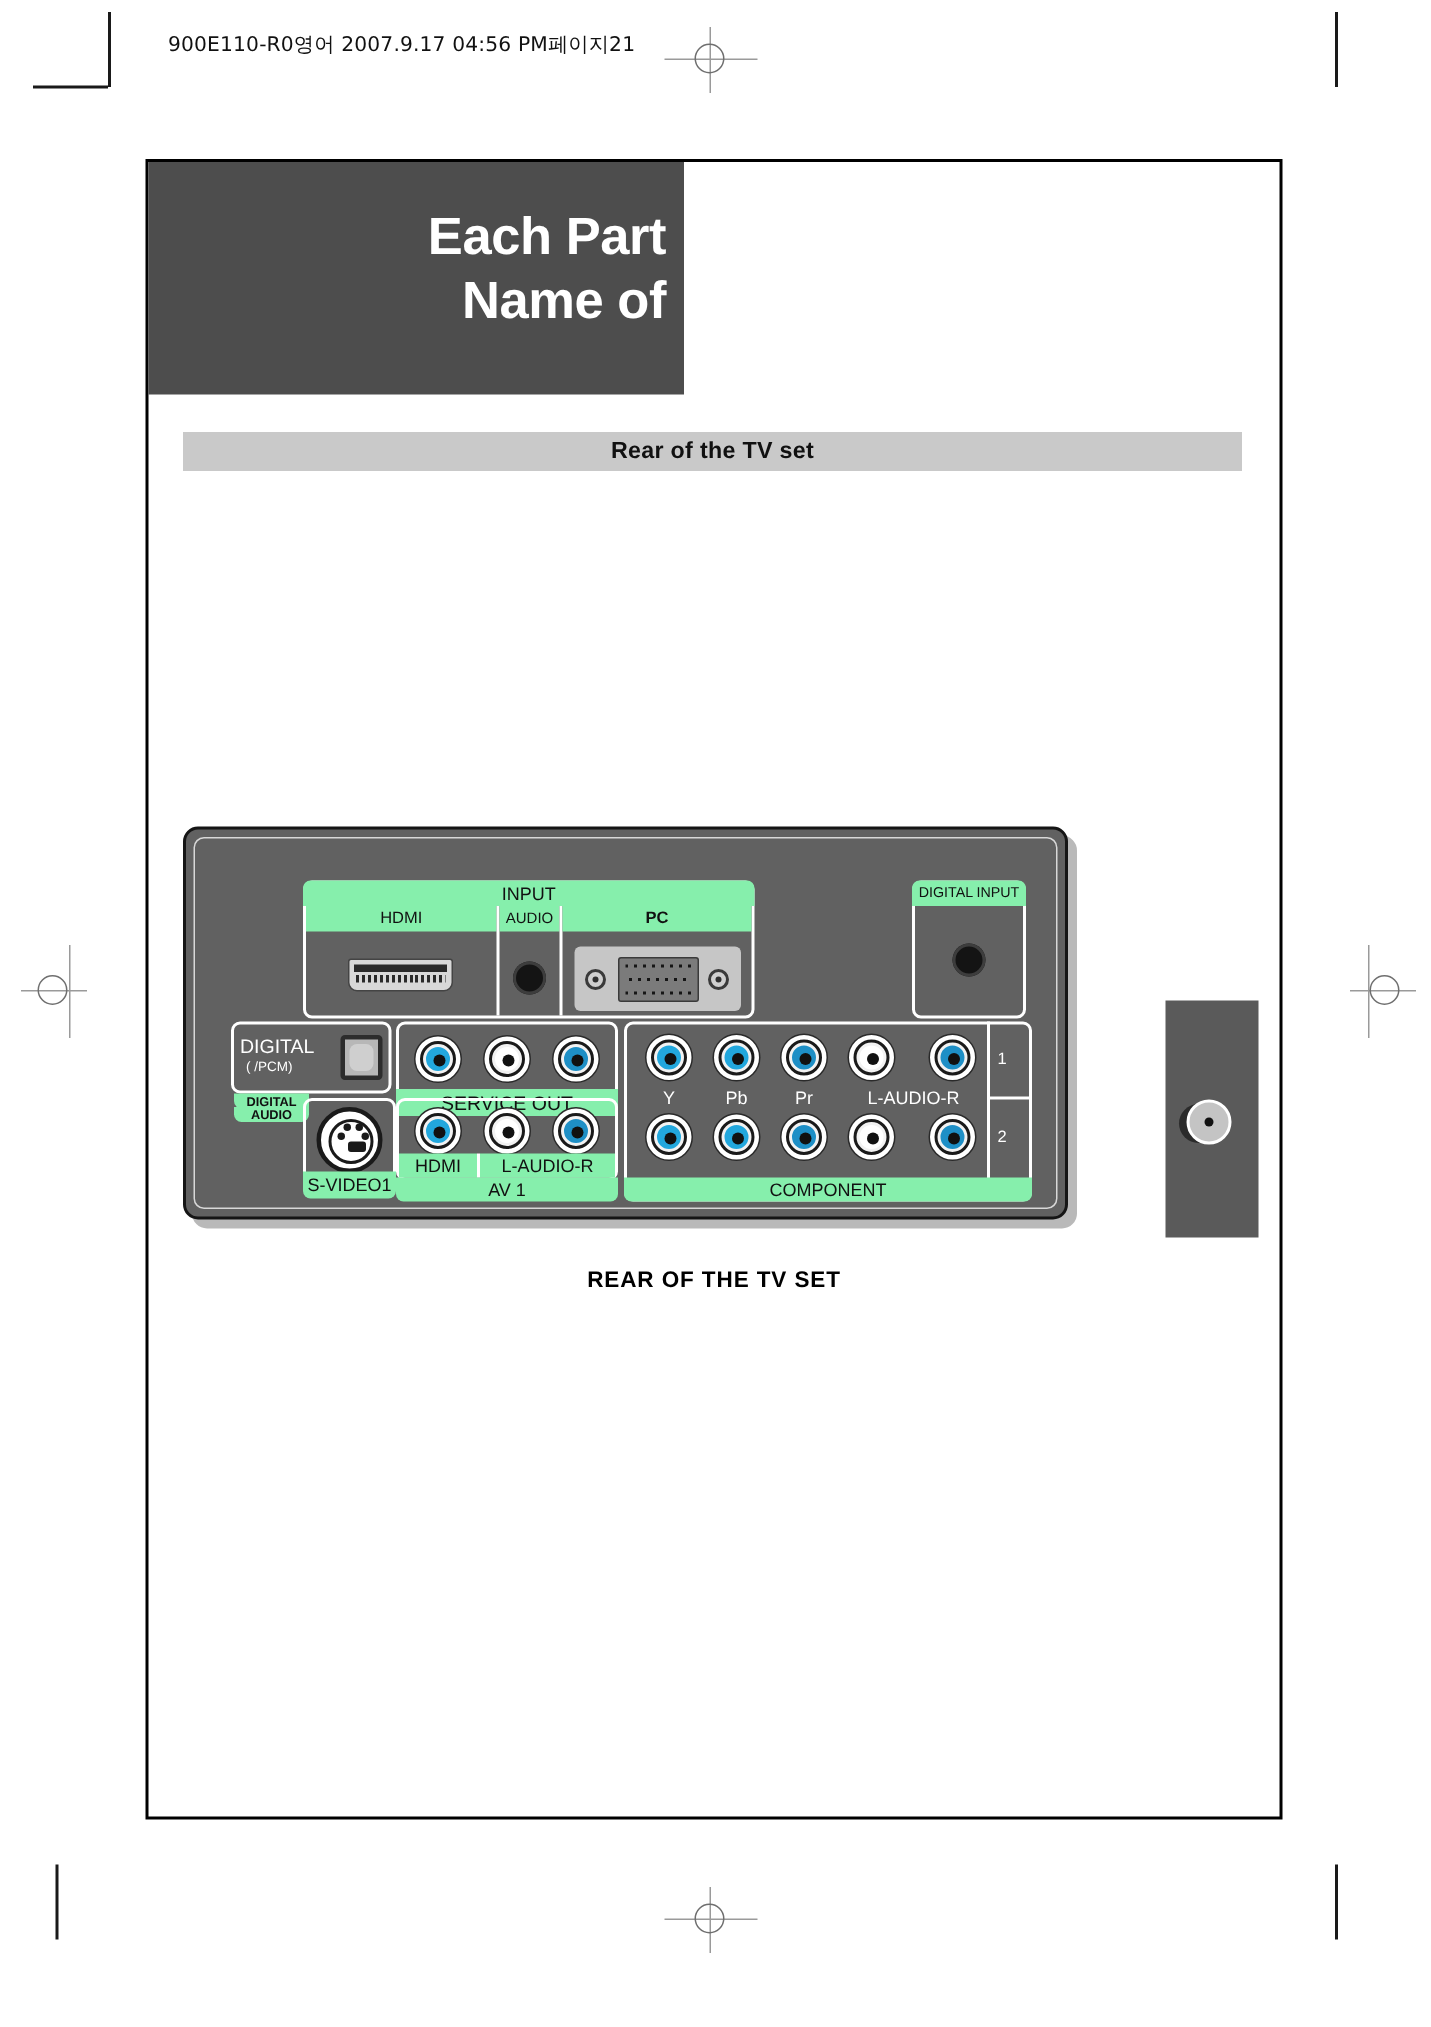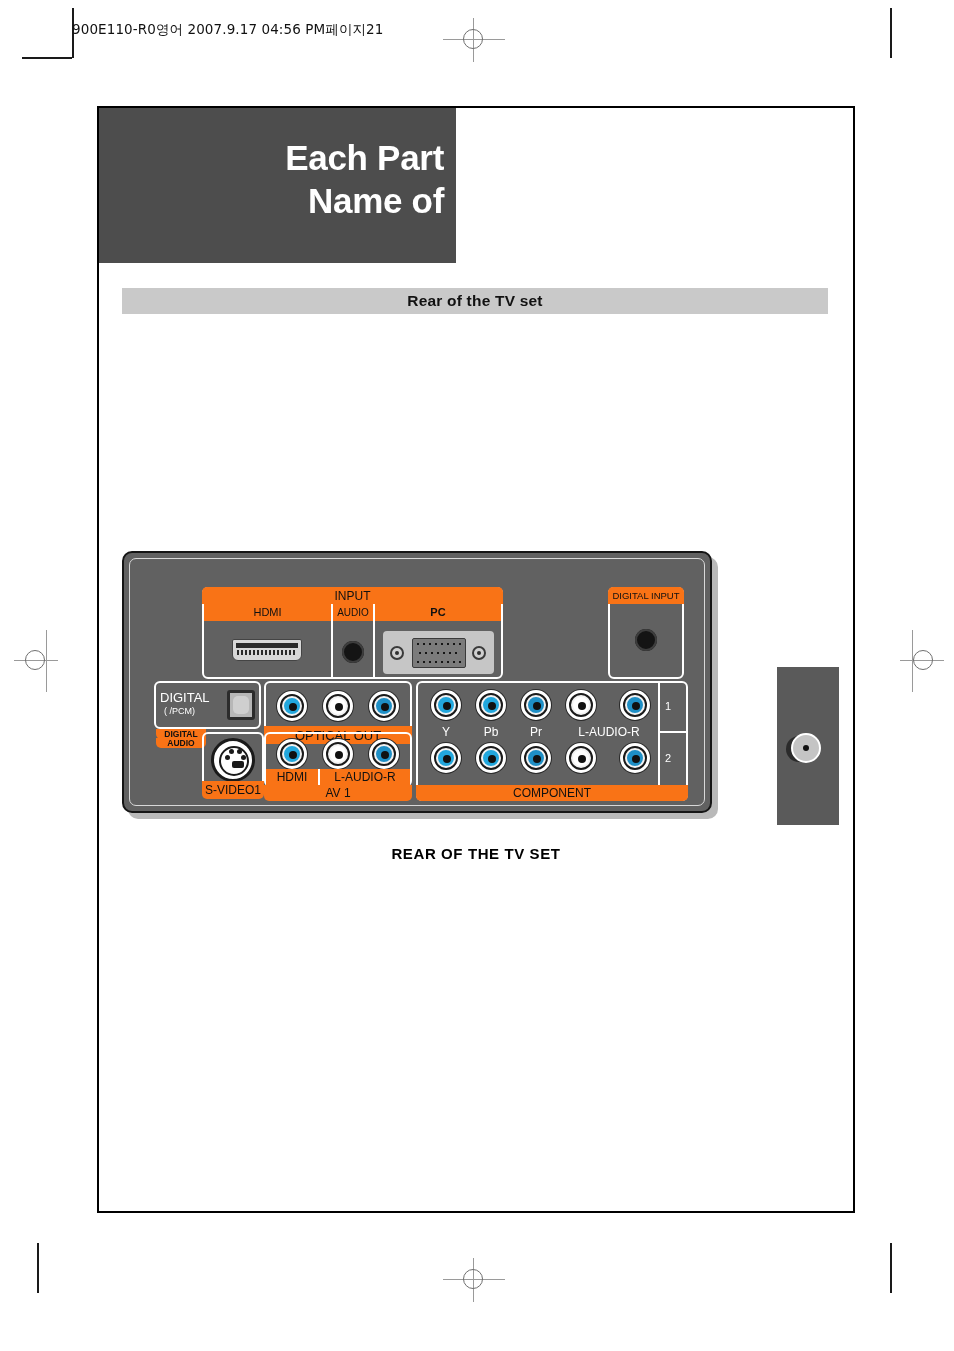--- a/index.html
+++ b/index.html
@@ -29,20 +29,21 @@
 
   
   #slug {
     position: absolute;
     left: 72px; top: 21px;
     font-size: 13.5px;
     color: #111;
     letter-spacing: 0.1px;
     white-space: nowrap;
     font-family: "DejaVu Sans", sans-serif;
+    padding-left: 40px;
   }
 
   
   #frame {
     position: absolute;
     left: 97px; top: 106px;
     width: 758px; height: 1107px;
     border: 2px solid #000;
     background: #fff;
   }
@@ -140,21 +141,21 @@
   #panel-inner {
     position: absolute;
     left: 5px; top: 5px;
     width: 576px; height: 248px;
     border: 1px solid #d8d8d8;
     border-radius: 7px;
   }
 
   .pl-label {
     position: absolute;
-    background: #f97316;
+    background: #86efac;
     color: #111;
     font-size: 11px;
     text-align: center;
     line-height: 1;
     white-space: nowrap;
     display: flex; align-items: center; justify-content: center;
     font-family: "Liberation Sans", sans-serif;
   }
   .pl-box {
     position: absolute;
@@ -418,21 +419,21 @@
         <div class="pin" style="left:9px; top:9px; width:8px; height:8px;"></div>
       </div>
       <div class="jack" style="left:199px; top:138px; width:30px; height:30px;">
         <div class="inner" style="left:2px; top:2px; width:20px; height:20px; background:#ffffff; border:2px solid #f2f2f2;"></div>
         <div class="pin" style="left:9px; top:9px; width:8px; height:8px;"></div>
       </div>
       <div class="jack" style="left:245px; top:138px; width:30px; height:30px;">
         <div class="inner" style="left:2px; top:2px; width:20px; height:20px; background:#1e8fc6; border:2px solid #f2f2f2;"></div>
         <div class="pin" style="left:9px; top:9px; width:8px; height:8px;"></div>
       </div>
-      <div class="pl-label" style="left:140px; top:173px; width:148px; height:18px; font-size:13px;">OPTICAL OUT</div>
+      <div class="pl-label" style="left:140px; top:173px; width:148px; height:18px; font-size:13px;">SERVICE OUT</div>
 
       <div class="pl-box" style="left:78px; top:179px; width:62px; height:55px;"></div>
       <div class="svideo" style="left:87px; top:185px;">
         <div class="face">
           <div class="p" style="left:4px; top:7px;"></div>
           <div class="p" style="left:20px; top:7px;"></div>
           <div class="p" style="left:8px; top:1px;"></div>
           <div class="p" style="left:16px; top:1px;"></div>
           <div class="key"></div>
         </div>

